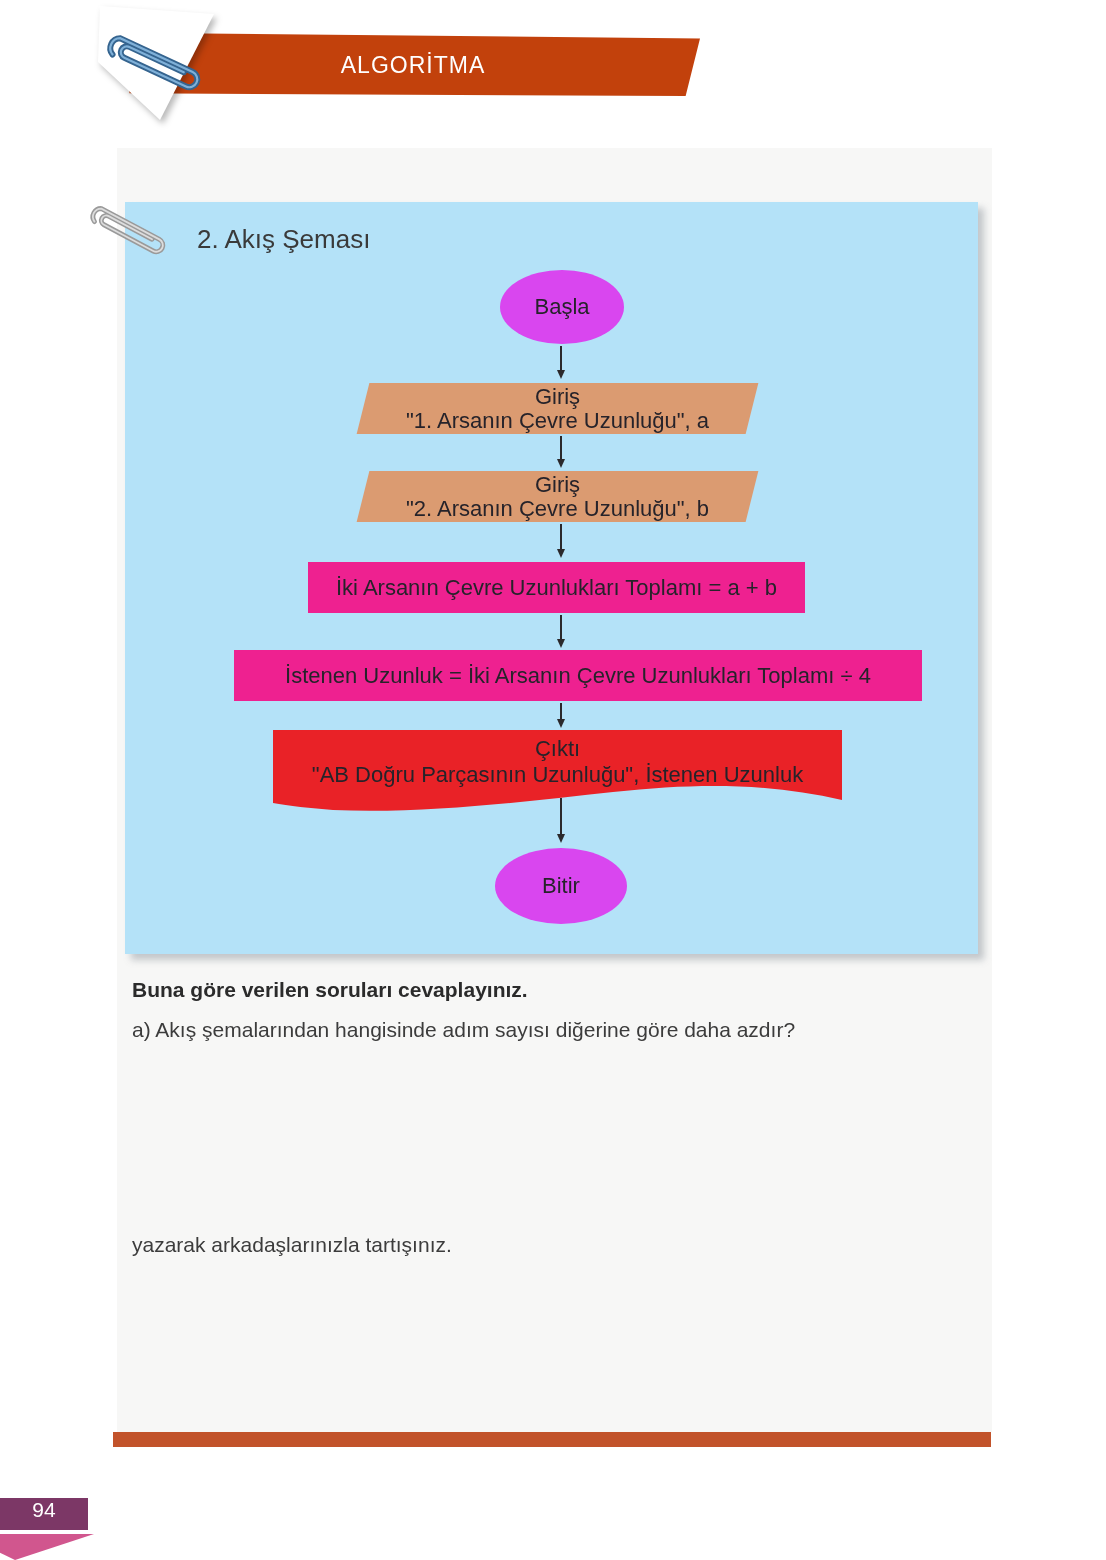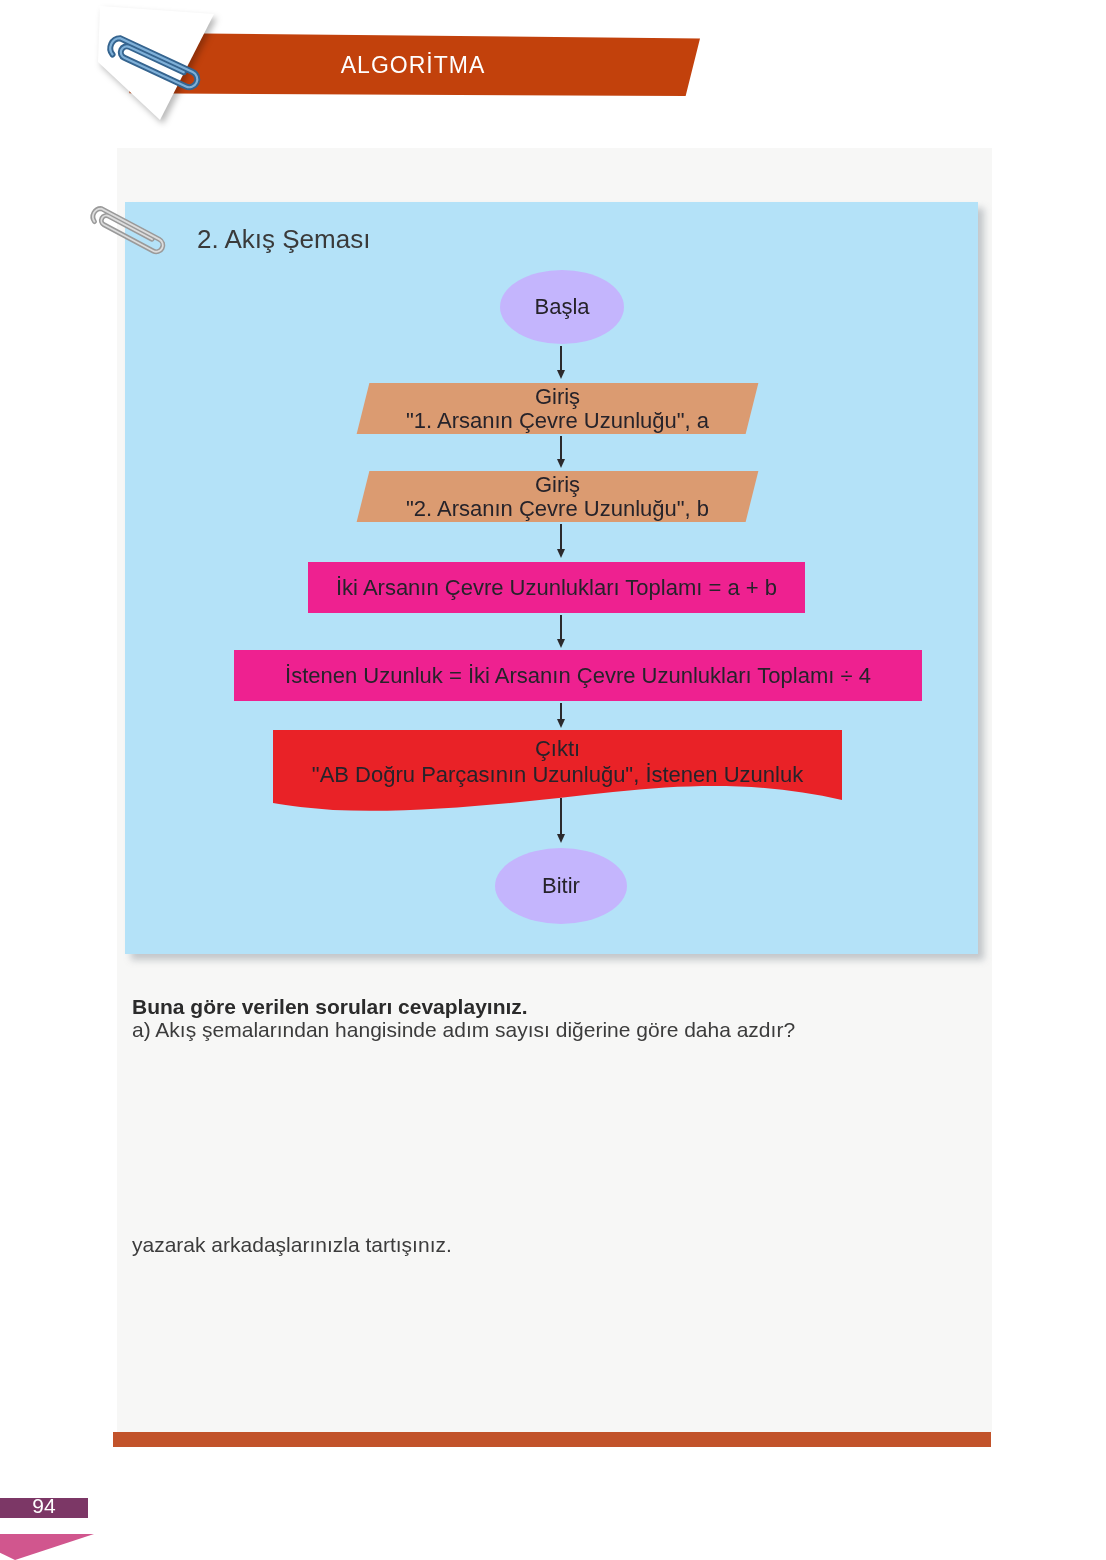--- a/index.html
+++ b/index.html
@@ -44,21 +44,21 @@
   }
   .panel-title{
     left:197px;top:224px;
     font-size:26px;color:#3a3a3a;
   }
 
   
   .fc-text{font-size:22px;line-height:24px;color:#26232a;text-align:center;}
   .terminator{
     border-radius:50%;
-    background:#c4b5fd;
+    background:#d946ef;
     display:flex;align-items:center;justify-content:center;
   }
   .io{ }
   .io-bg{
     position:absolute;left:0;top:0;width:100%;height:100%;
     background:#db9b71;
     transform:skewX(-14deg);
   }
   .io-text{
     position:absolute;left:0;top:0;width:100%;height:100%;
@@ -78,27 +78,27 @@
     position:absolute;width:2px;background:#2b292c;
   }
   .arrow::after{
     content:"";position:absolute;bottom:-8px;left:-3.5px;
     border-left:4.5px solid transparent;border-right:4.5px solid transparent;
     border-top:9px solid #2b292c;
   }
 
   
   .q{left:132px;font-size:21px;line-height:26px;color:#3c3c3c;white-space:pre-wrap;}
-  .q-bold{font-weight:bold;color:#2b2b2b;margin-top:17px;}
+  .q-bold{font-weight:bold;color:#2b2b2b;}
 
   
   .pagebox{
-    left:0;top:1498px;width:88px;height:20px;
+    left:0;top:1498px;width:88px;height:32px;
     background:#7c3766;
-    display:flex;align-items:flex-end;justify-content:center;
+    display:flex;align-items:flex-start;justify-content:center;
     color:#ffffff;font-size:21px;
   }
   .pagefold{
     left:0;top:1534px;width:94px;height:26px;
     background:#d1568e;
     clip-path:polygon(0 0,100% 0,16% 100%,0 72%);
   }
   .clip-svg{pointer-events:none;}
 </style>
 </head>

